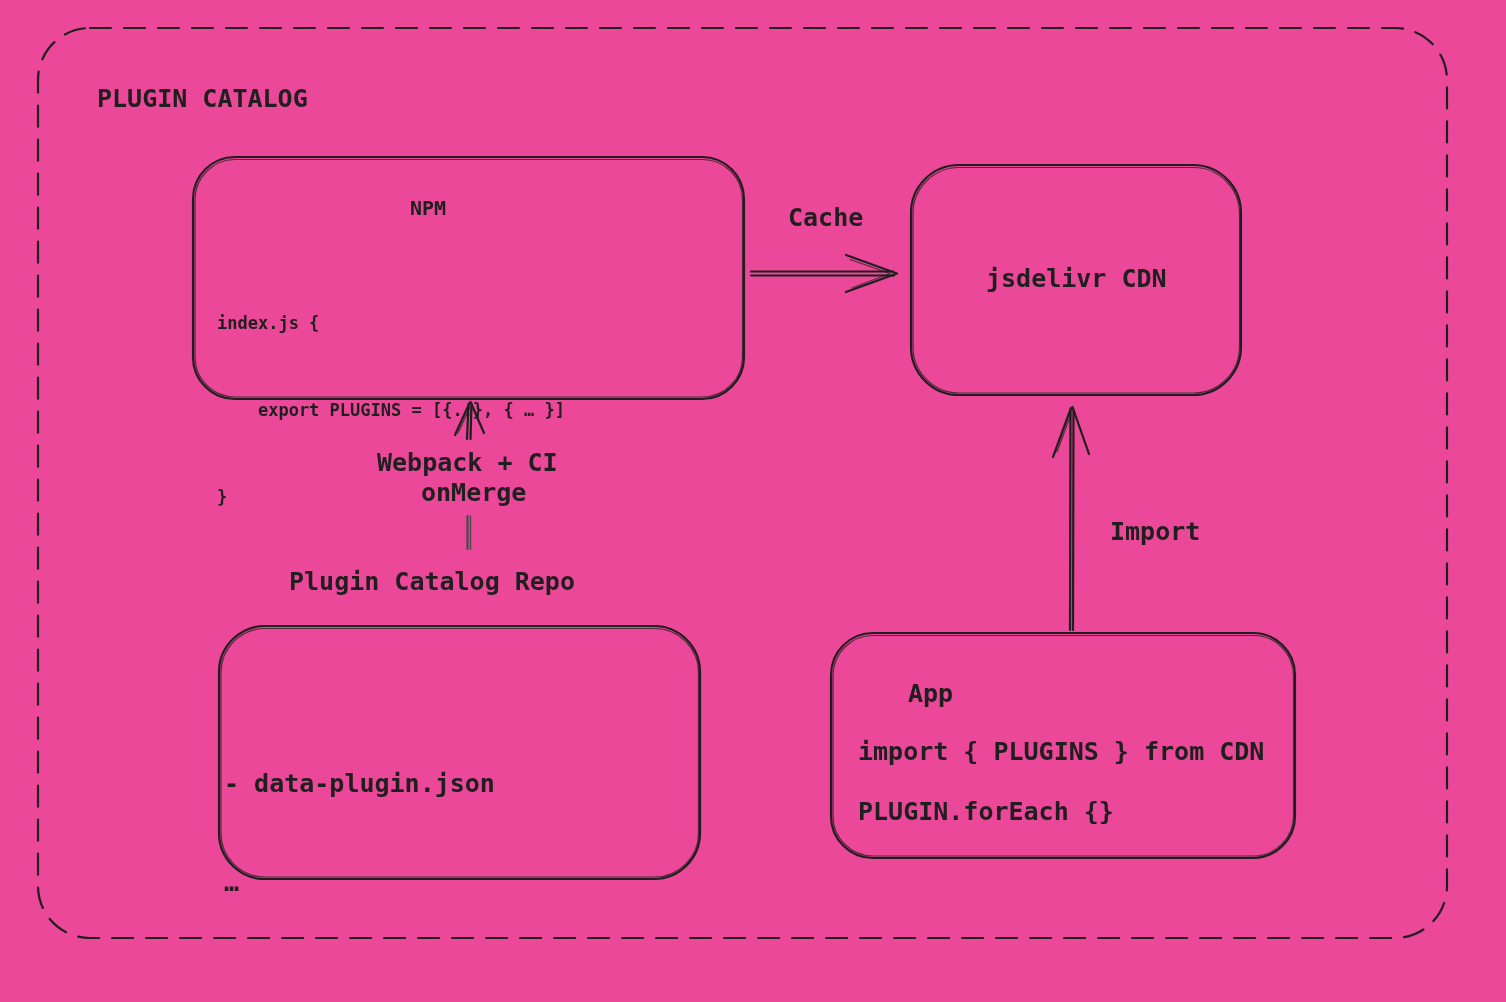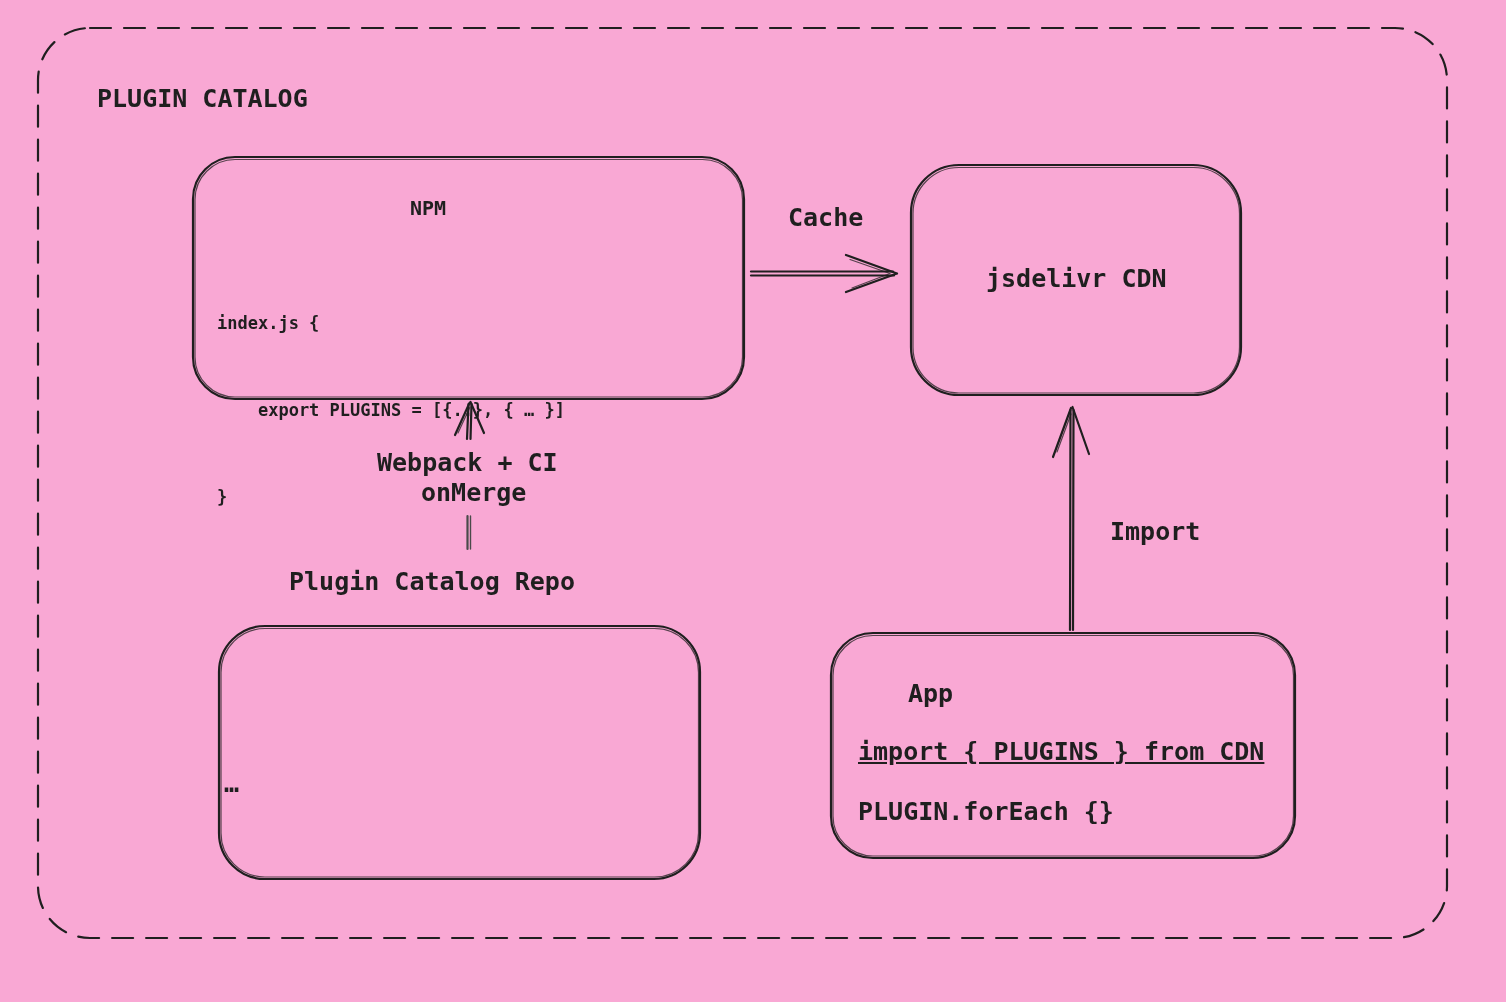--- a/index.html
+++ b/index.html
@@ -4,21 +4,21 @@
 <style>
   html, body {
     margin: 0;
     padding: 0;
     background: #ffffff;
   }
   .canvas {
     position: relative;
     width: 1506px;
     height: 1002px;
-    background: #f9a8d4;
+    background: #ec4899;
     overflow: hidden;
     font-family: "DejaVu Sans Mono", "Liberation Mono", monospace;
     color: #1f1f1f;
   }
   svg.shapes {
     position: absolute;
     left: 0; top: 0;
     width: 1506px;
     height: 1002px;
   }
@@ -124,22 +124,23 @@
 
   <div class="txt" style="left:788px; top:203px;">Cache</div>
 
   <div class="txt" style="left:986px; top:264px;">jsdelivr CDN</div>
 
   <div class="txt" style="left:377px; top:448px;">Webpack + CI</div>
   <div class="txt" style="left:421px; top:478px;">onMerge</div>
 
   <div class="txt" style="left:289px; top:567px;text-align:right;">Plugin Catalog Repo</div>
   <div class="txt repo-list" style="left:224px; top:701px;">
+    <div>- data-plugin.json</div>
     <div>…</div>
   </div>
 
   <div class="txt" style="left:908px; top:679px;">App</div>
-  <div class="txt" style="left:858px; top:737px;text-decoration:underline;">import { PLUGINS } from CDN</div>
+  <div class="txt" style="left:858px; top:737px;">import { PLUGINS } from CDN</div>
   <div class="txt" style="left:858px; top:797px;">PLUGIN.forEach {}</div>
 
   <div class="txt" style="left:1110px; top:517px;">Import</div>
 
 </div>
 
 </body></html>

